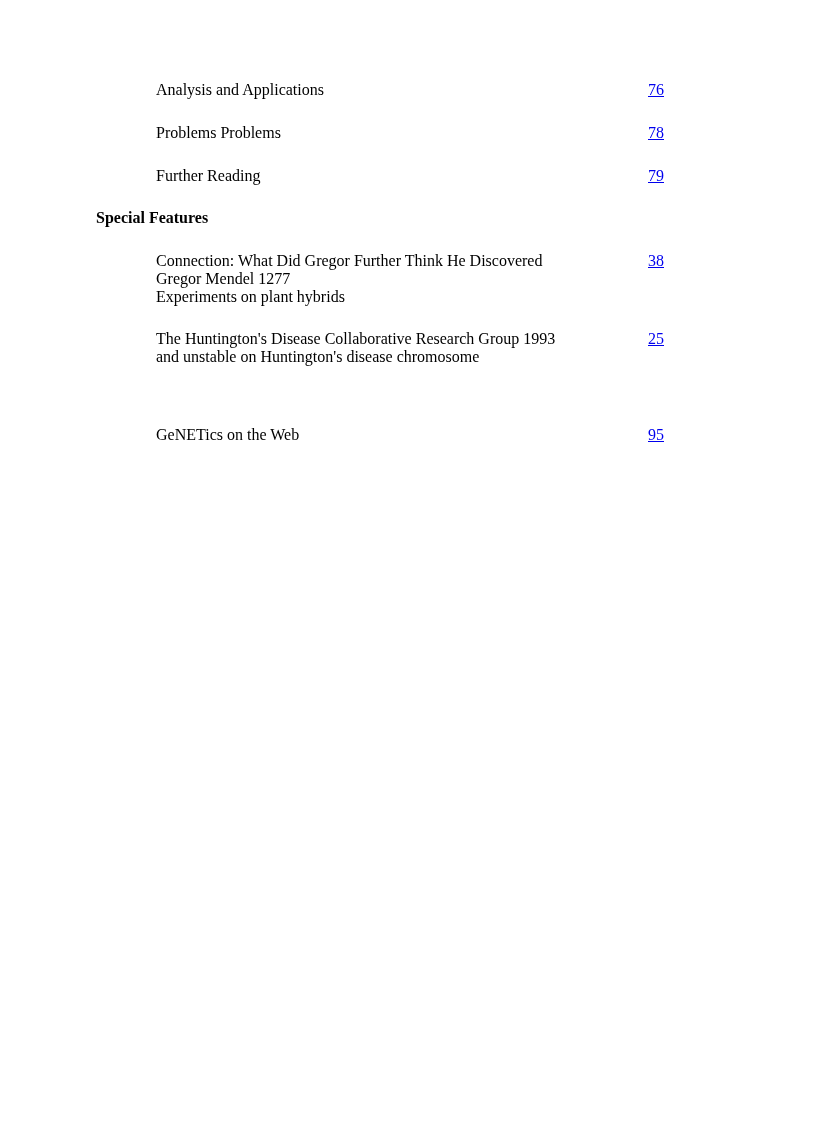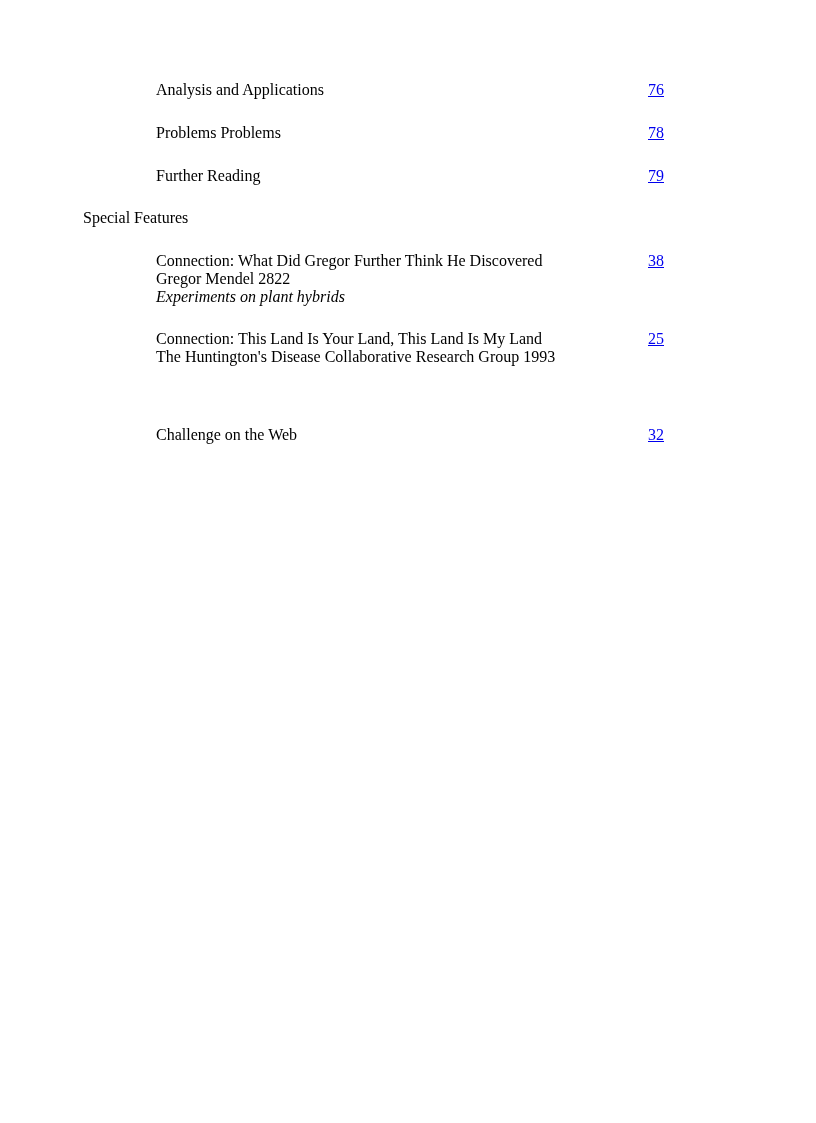--- a/index.html
+++ b/index.html
@@ -3,26 +3,26 @@
 <meta charset="utf-8">
 <style>
   html, body { margin: 0; padding: 0; background: #ffffff; }
   body {
     width: 816px; height: 1123px; position: relative; overflow: hidden;
     font-family: "Liberation Serif", "DejaVu Serif", serif;
     font-size: 16px; color: #000000;
   }
   .row { position: absolute; left: 156px; width: 508px; line-height: 18px; }
   .row .title { display: block; }
-  .row .it { display: block; font-style: italic; }
+  .row .it { display: block; }
   .pg {
     position: absolute; right: 0; top: 0;
     color: #0000ee; text-decoration: underline; margin-left: 28px;
   }
-  .section { position: absolute; left: 83px; line-height: 18px; }
+  .section { position: absolute; left: 96px; line-height: 18px; font-weight: bold; }
 </style>
 </head>
 <body>
 
 <div class="row" style="top:81px">
   <span class="title">Analysis and Applications</span>
   <a class="pg">76</a>
 </div>
 
 <div class="row" style="top:124px">
@@ -32,27 +32,27 @@
 
 <div class="row" style="top:167px">
   <span class="title">Further Reading</span>
   <a class="pg">79</a>
 </div>
 
 <div class="section" style="top:209px">Special Features</div>
 
 <div class="row" style="top:252px">
   <span class="title">Connection: What Did Gregor Further Think He Discovered</span>
-  <span class="title">Gregor Mendel 2822</span>
+  <span class="title">Gregor Mendel 1277</span>
   <span class="it">Experiments on plant hybrids</span>
   <a class="pg">38</a>
 </div>
 
 <div class="row" style="top:330px">
-  <span class="title">Connection: This Land Is Your Land, This Land Is My Land</span>
   <span class="title">The Huntington's Disease Collaborative Research Group 1993</span>
+  <span class="it">and unstable on Huntington's disease chromosome</span>
   <a class="pg">25</a>
 </div>
 
 <div class="row" style="top:426px">
-  <span class="title">Challenge on the Web</span>
-  <a class="pg">32</a>
+  <span class="title">GeNETics on the Web</span>
+  <a class="pg">95</a>
 </div>
 
 </body></html>

